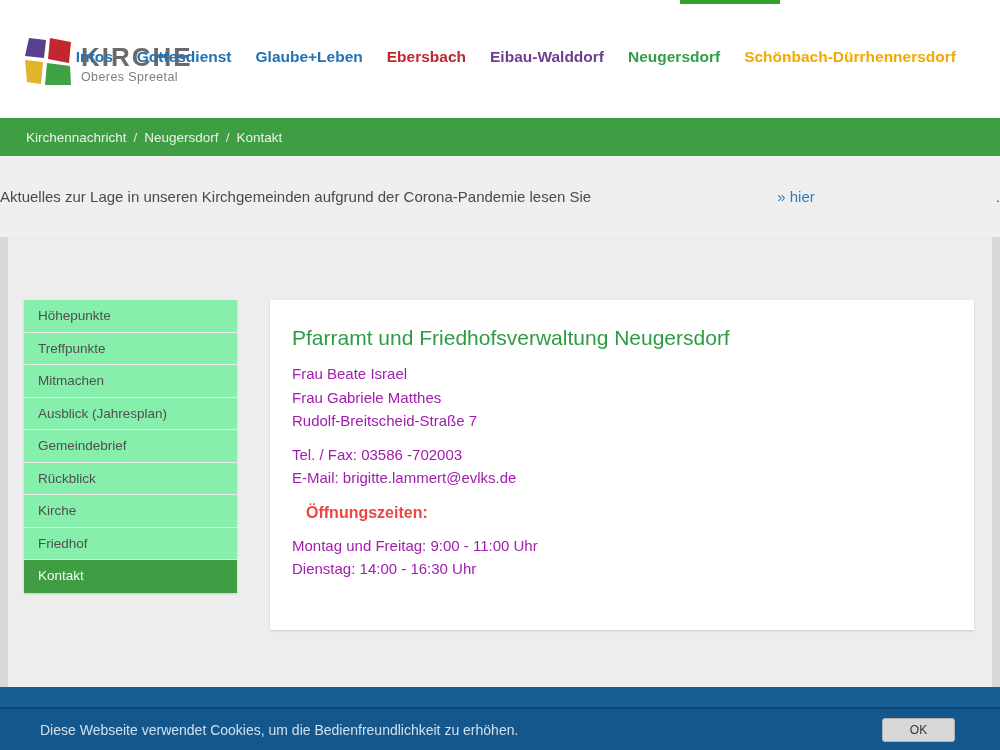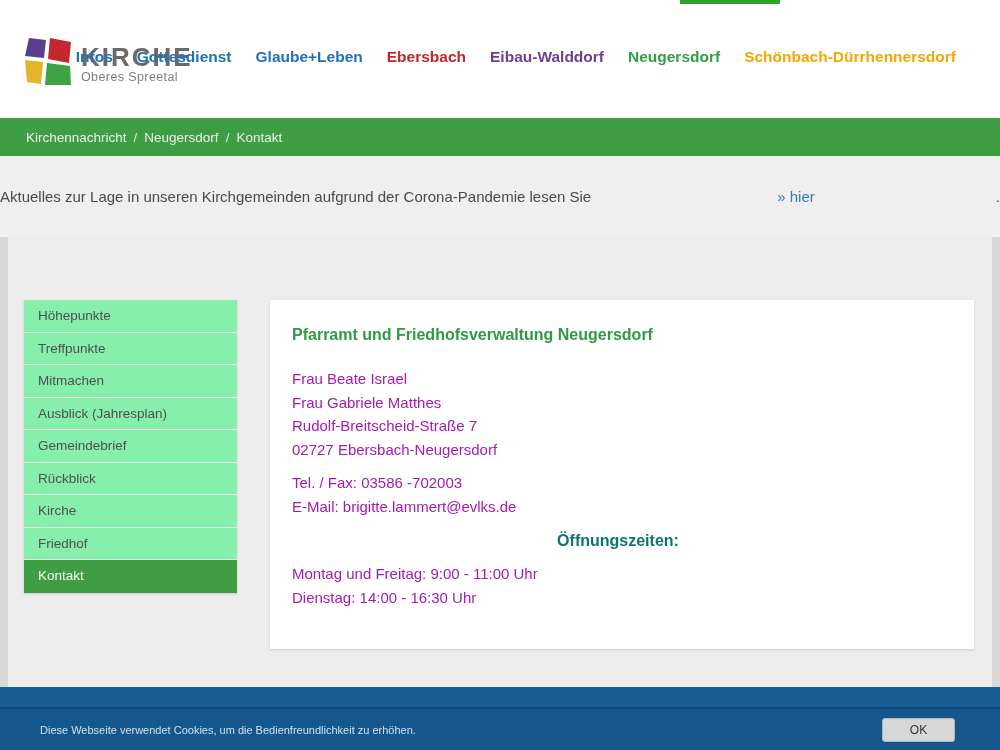--- a/index.html
+++ b/index.html
@@ -34,29 +34,29 @@
 
   .sidebar { position:absolute; left:16px; top:63px; width:213px; background:#86efac;
              box-shadow:0 1px 2px rgba(0,0,0,0.15); }
   .side-item { height:32.5px; line-height:32.5px; padding-left:14px; font-size:13.5px; color:#4f4f4f;
                border-bottom:1px solid #e8e8e8; cursor:pointer; }
   .side-item:last-child { border-bottom:none; }
   .side-item.active { background:#3f9e44; color:#f2faf2; border-bottom-color:#3f9e44; }
 
   .content-card { position:absolute; left:262px; top:63px; width:704px; min-height:330px;
                   background:#ffffff; box-shadow:0 1px 2px rgba(0,0,0,0.15); padding:26px 30px 30px 22px; }
-  .content-title { font-size:16px; font-weight:700; color:#2e9b44; margin-bottom:23px; }
+  .content-title { font-size:21px; font-weight:400; color:#2e9b44; margin-bottom:12px; }
   .content-card p { font-size:15px; color:#a21caf; line-height:23.5px; margin-bottom:10px; }
-  .hours-title { font-size:16px; font-weight:700; color:#0f766e; margin:14px 14px 12px;text-align:center; }
+  .hours-title { font-size:16px; font-weight:700; color:#ef4444; margin:14px 14px 12px; }
 
   
   .footer-band { height:20px; background:#175e95; }
   .cookie-bar { height:43px; background:#14578c; border-top:2px solid #0d4677;
                 display:flex; align-items:center; padding:0 45px 0 40px; }
-  .cookie-msg { font-size:11px; color:#cfe0ee; }
+  .cookie-msg { font-size:14px; color:#cfe0ee; }
   .ok-button { margin-left:auto; width:73px; height:24px; background:#d7d7d7; border:1px solid #b5b5b5;
                border-radius:3px; font-size:12px; color:#333; font-family:"Liberation Sans",sans-serif; cursor:pointer; }
 </style>
 </head>
 <body>
 
 <div class="header">
   <div class="active-indicator"></div>
 
   <div class="logo">
@@ -111,21 +111,20 @@
       <div class="side-item">Friedhof</div>
       <div class="side-item active">Kontakt</div>
     </div>
 
     <div class="content-card">
       <div class="content-title">Pfarramt und Friedhofsverwaltung Neugersdorf</div>
       <p>
         <span>Frau Beate Israel</span><br>
         <span>Frau Gabriele Matthes</span><br>
         <span>Rudolf-Breitscheid-Straße 7</span><br>
-        <span>02727 Ebersbach-Neugersdorf</span>
       </p>
       <p>
         <span>Tel. / Fax: 03586 -702003</span><br>
         <span>E-Mail: brigitte.lammert@evlks.de</span>
       </p>
       <div class="hours-title">Öffnungszeiten:</div>
       <p>
         <span>Montag und Freitag: 9:00 - 11:00 Uhr</span><br>
         <span>Dienstag: 14:00 - 16:30 Uhr</span>
       </p>

